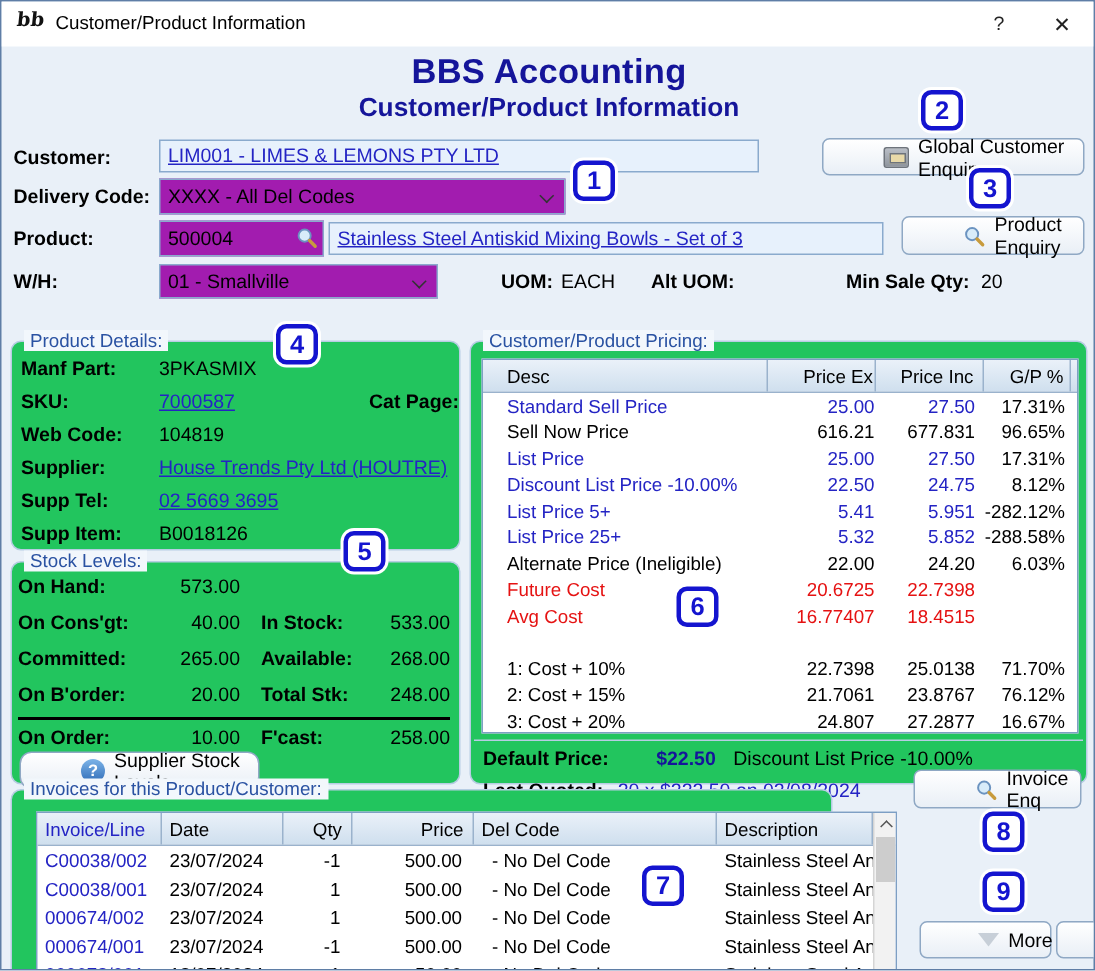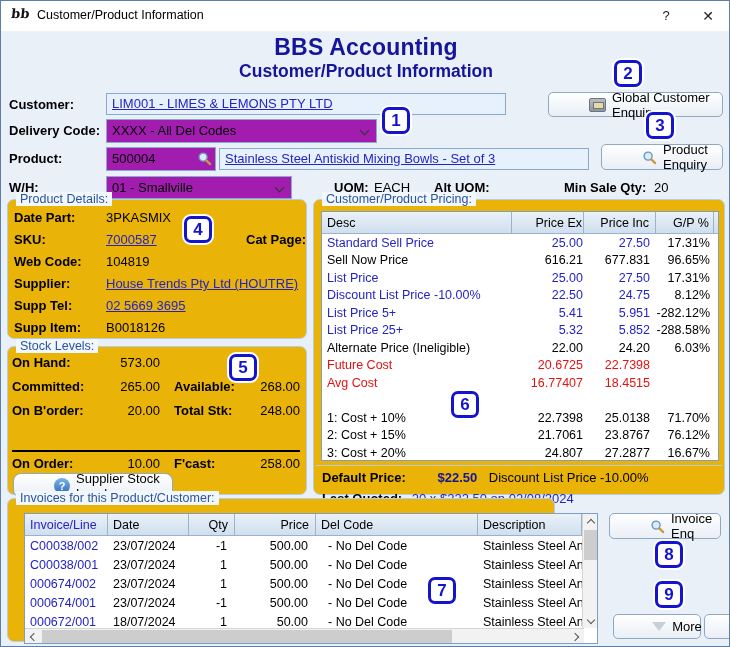--- a/index.html
+++ b/index.html
@@ -21,33 +21,33 @@
   
   .lbl { position:absolute; font-size:13px; font-weight:bold; color:#000; }
   .lnk { color:#2424c4; text-decoration:underline; }
   .bluebox { position:absolute; background:#e7f1fc; border:1px solid #8aaacd; font-size:13px; padding:2px 5px; white-space:nowrap; overflow:hidden; }
   .combo { position:absolute; background:#a21caf; border:1px solid #8aaacd; font-size:13px; padding:3px 20px 3px 5px; white-space:nowrap; }
   .chev { position:absolute; width:7px; height:7px; border-right:1.5px solid #333; border-bottom:1.5px solid #333; transform:rotate(45deg); }
   .btn { position:absolute; background:linear-gradient(#ffffff,#e9eff6); border:1px solid #8fa8c4; border-radius:5px;
          font-size:13px; color:#000; display:flex; align-items:center; justify-content:center; gap:6px; cursor:default;padding-left:40px; }
   .mag { width:15px; height:15px; flex:0 0 auto; }
   
-  .group { position:absolute; border:1px solid #b7cde3; border-radius:7px; background:#eab308; }
+  .group { position:absolute; border:1px solid #b7cde3; border-radius:7px; background:#22c55e;margin-top:28px; }
   .gcap { position:absolute; top:-8px; left:8px; background:#f2f7fc; padding:0 4px; font-size:12.5px; color:#2a52a2; }
   
   #pd-rows { position:absolute; left:6px; top:10px; right:4px; }
   .pd-row { height:22px; font-size:13px; white-space:nowrap; }
   .pd-label { display:inline-block; width:92px; font-weight:bold; }
   #cat-page-label { position:absolute; left:238px; top:32px; font-size:13px; font-weight:bold; }
   
   #pricing-table { position:absolute; left:7px; top:11px; width:398px; height:250px; background:#fff; border:1px solid #7e9fc4; overflow:hidden; }
   .phead { display:flex; height:22px; background:linear-gradient(#eaf1f9,#cfdfee); border-bottom:1px solid #9ab2cc; font-size:12.5px; }
   .phead span { border-right:1px solid #9ab2cc; display:flex; align-items:center; }
   .prow { display:flex; height:17.5px; font-size:12.5px; align-items:center; }
-  .c-desc { width:190px; padding-left:5px; text-align:left; overflow:hidden; white-space:nowrap; }
+  .c-desc { width:190px; padding-left:16px; text-align:left; overflow:hidden; white-space:nowrap; }
   .c-ex   { width:72px; padding-right:1px; text-align:right; justify-content:flex-end; }
   .c-inc  { width:72px; padding-right:6px; text-align:right; justify-content:flex-end; }
   .c-gp   { width:58px; padding-right:4px; text-align:right; justify-content:flex-end; }
   .prow .c-ex,.prow .c-inc { color:inherit; }
   .tone-blue .c-desc,.tone-blue .c-ex,.tone-blue .c-inc { color:#2424c4; }
   .tone-red  .c-desc,.tone-red .c-ex,.tone-red .c-inc   { color:#e51212; }
   .tone-black .c-desc,.tone-black .c-ex,.tone-black .c-inc { color:#000; }
   .prow .c-gp { color:#000; }
   #pricing-footer { position:absolute; left:2px; right:2px; top:265px; border-top:1px solid #b7cde3; padding:4px 6px 0 6px; font-size:13px; }
   #pricing-footer .frow { height:21px; white-space:nowrap; }
@@ -161,21 +161,21 @@
   </div>
   <span class="lbl" style="left:333px;top:179px;">UOM:</span>
   <span class="lbl" style="left:373px;top:179px;font-weight:normal;">EACH</span>
   <span class="lbl" style="left:433px;top:179px;">Alt UOM:</span>
   <span class="lbl" style="left:563px;top:179px;">Min Sale Qty:</span>
   <span class="lbl" style="left:653px;top:179px;font-weight:normal;">20</span>
 
   <div class="group" style="left:6px;top:198px;width:300px;height:140px;">
     <span class="gcap">Product Details:</span>
     <div id="pd-rows">
-        <div class="pd-row"><span class="pd-label">Date Part:</span><span>3PKASMIX</span></div>
+        <div class="pd-row"><span class="pd-label">Manf Part:</span><span>3PKASMIX</span></div>
         <div class="pd-row"><span class="pd-label">SKU:</span><span class="lnk">7000587</span></div>
         <div class="pd-row"><span class="pd-label">Web Code:</span><span>104819</span></div>
         <div class="pd-row"><span class="pd-label">Supplier:</span><span class="lnk">House Trends Pty Ltd (HOUTRE)</span></div>
         <div class="pd-row"><span class="pd-label">Supp Tel:</span><span class="lnk">02 5669 3695</span></div>
         <div class="pd-row"><span class="pd-label">Supp Item:</span><span>B0018126</span></div>
       </div>
     <span id="cat-page-label">Cat Page:</span>
   </div>
 
   <div class="group" style="left:312px;top:198px;width:412px;height:296px;">
@@ -278,20 +278,21 @@
         <span style="font-weight:bold;">Last Quoted:</span>
         <span class="fval-blue" style="margin-left:6px;">20 x $222.50 on 02/08/2024</span>
       </div>
     </div>
   </div>
 
   <div class="group" style="left:6px;top:345px;width:300px;height:149px;">
     <span class="gcap">Stock Levels:</span>
     <div id="sl-rows">
         <div class="sl-row"><span class="sl-llabel">On Hand:</span><span class="sl-lval">573.00</span><span class="sl-rlabel"></span><span class="sl-rval"></span></div>
+        <div class="sl-row"><span class="sl-llabel">On Cons'gt:</span><span class="sl-lval">40.00</span><span class="sl-rlabel">In Stock:</span><span class="sl-rval">533.00</span></div>
         <div class="sl-row"><span class="sl-llabel">Committed:</span><span class="sl-lval">265.00</span><span class="sl-rlabel">Available:</span><span class="sl-rval">268.00</span></div>
         <div class="sl-row"><span class="sl-llabel">On B'order:</span><span class="sl-lval">20.00</span><span class="sl-rlabel">Total Stk:</span><span class="sl-rval">248.00</span></div>
       </div>
     <div id="sl-hr"></div>
     <div id="sl-total">
       <span class="sl-llabel">On Order:</span><span class="sl-lval">10.00</span><span class="sl-rlabel">F'cast:</span><span class="sl-rval">258.00</span>
     </div>
     <div class="btn" id="supplier-stock-btn">
       <span class="qicon">?</span>
       <span>Supplier Stock Levels</span>

